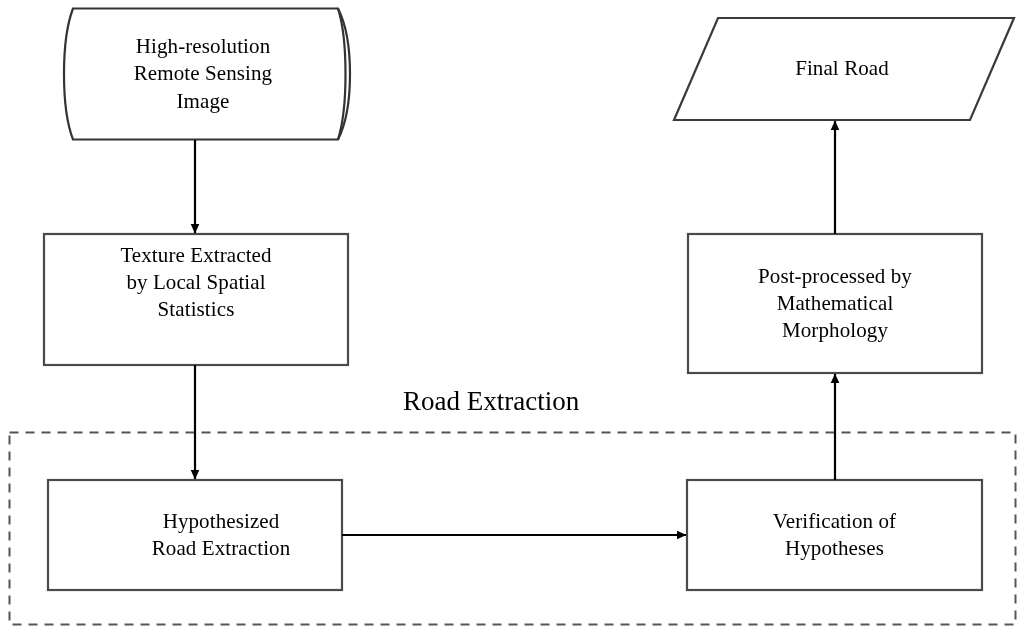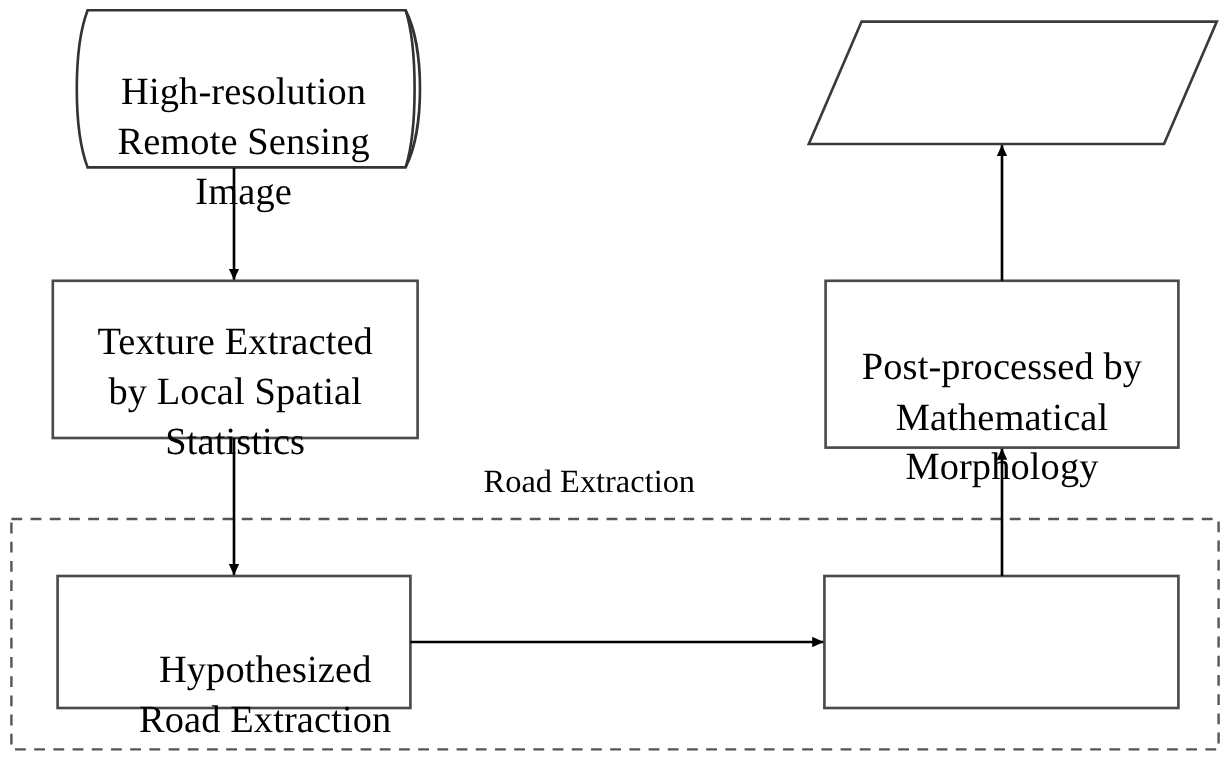--- a/index.html
+++ b/index.html
@@ -24,25 +24,24 @@
     pointer-events: none;
   }
   .node-label {
     position: absolute;
     display: flex;
     align-items: center;
     justify-content: center;
     text-align: center;
     color: #000000;
     font-family: "Liberation Serif", "DejaVu Serif", serif;
-    font-size: 32px;
+    font-size: 21px;
     line-height: 1.30;
     white-space: pre-line;
     letter-spacing: 0.1px;
-    margin-top: 44px;
   }
   .group-title {
     position: absolute;
     color: #000000;
     font-family: "Liberation Serif", "DejaVu Serif", serif;
     font-size: 27px;
     line-height: 1.2;
     white-space: nowrap;
   }
 </style>
@@ -93,21 +92,24 @@
 Remote Sensing
 Image</div>
 
   <div class="node-label" style="left:44px; top:234px; width:304px; height:97px;">Texture Extracted
 by Local Spatial
 Statistics</div>
 
   <div class="node-label" style="left:48px; top:480px; width:346px; height:110px;">Hypothesized
 Road Extraction</div>
 
+  <div class="node-label" style="left:687px; top:480px; width:295px; height:110px;">Verification of
+Hypotheses</div>
 
   <div class="node-label" style="left:688px; top:234px; width:294px; height:139px;">Post-processed by
 Mathematical
 Morphology</div>
 
+  <div class="node-label" style="left:694px; top:18px; width:296px; height:102px;">Final Road</div>
 
   <div class="group-title" style="left:403px; top:385px;">Road Extraction</div>
 
 </div>
 
 </body></html>

